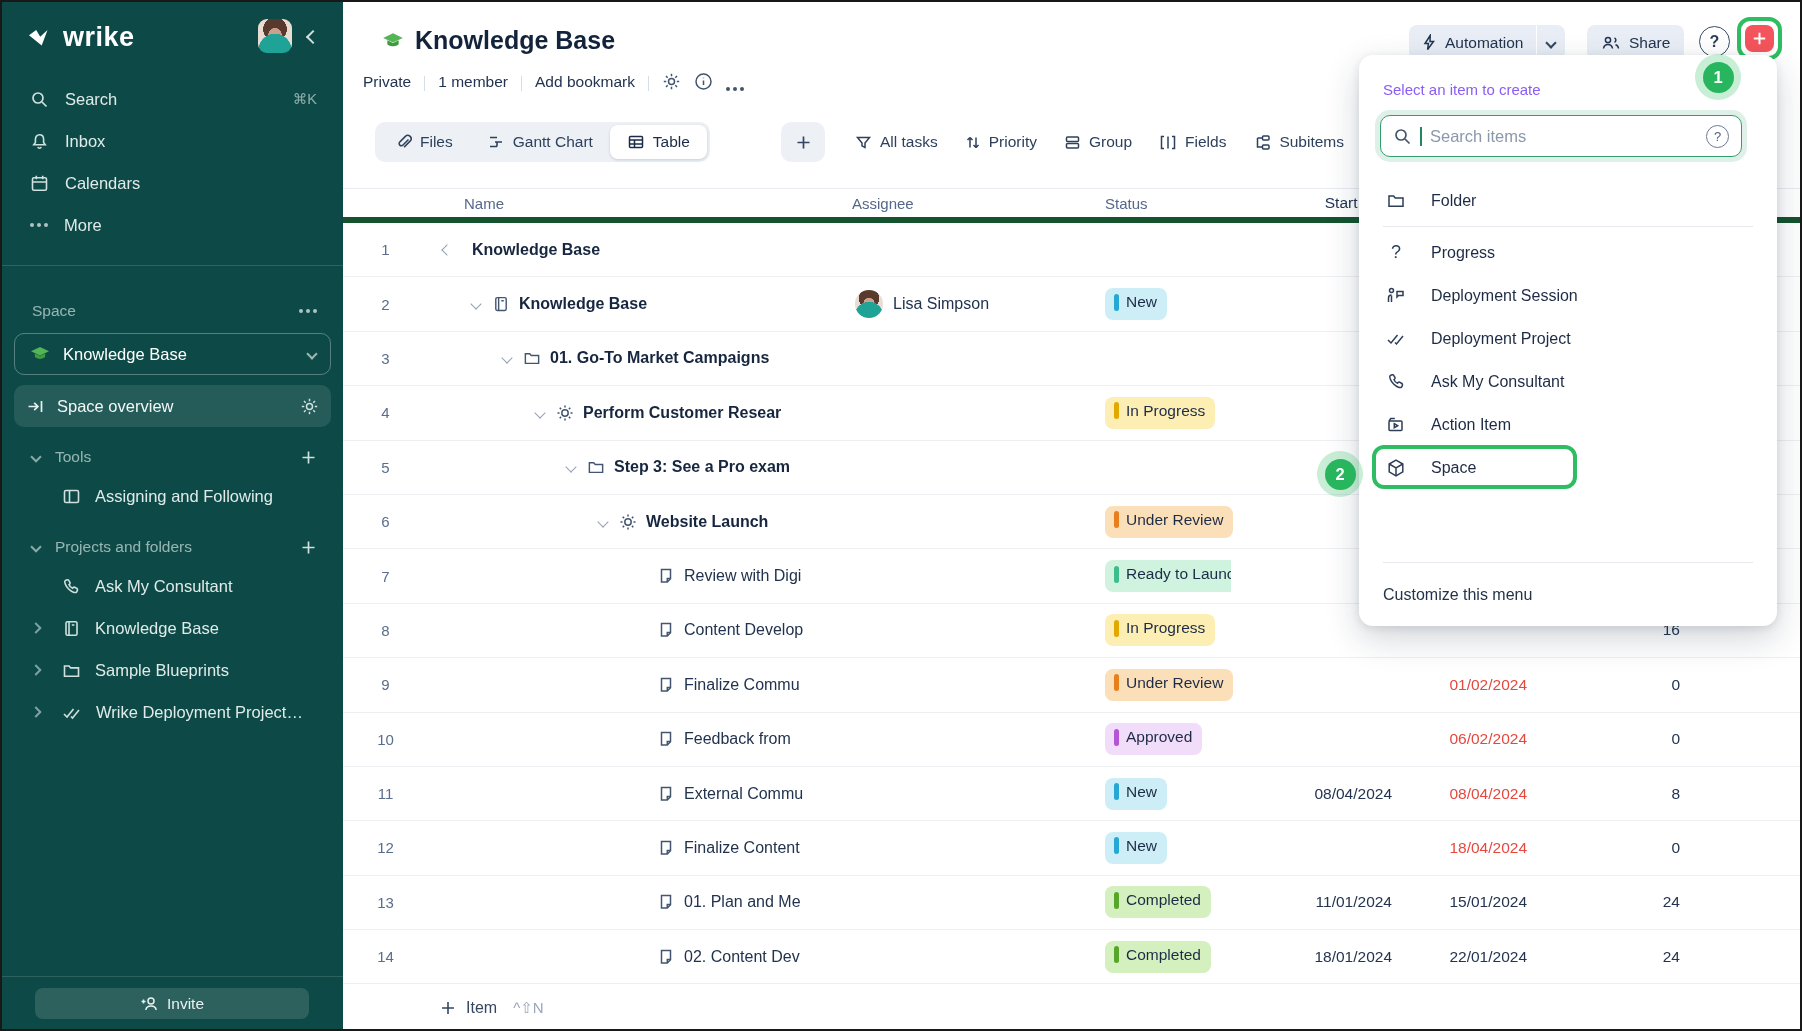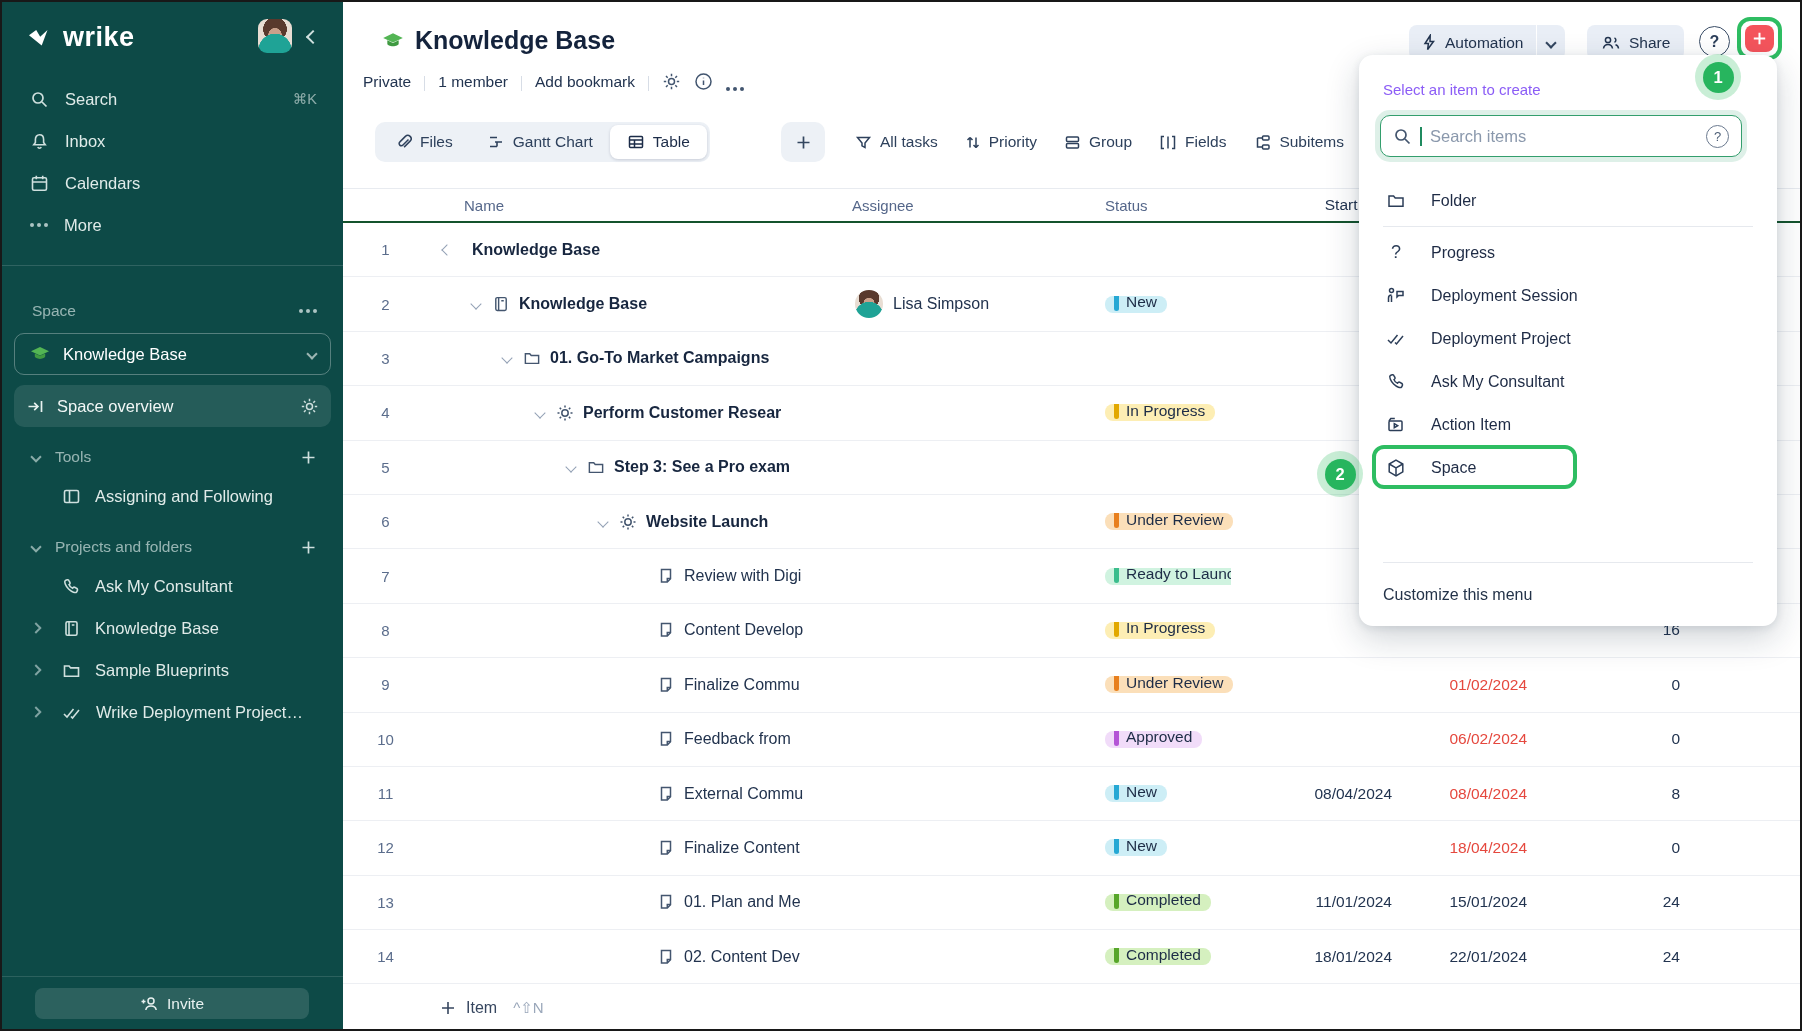--- a/index.html
+++ b/index.html
@@ -62,37 +62,37 @@
   
   .btn-automation{position:absolute;left:1066px;top:23px;height:35px;background:#e9eef6;border-radius:8px;display:flex;align-items:center;cursor:pointer}
   .btn-automation .mainpart{display:flex;align-items:center;gap:8px;padding:0 13px;font-size:15.5px;color:#22344f}
   .btn-automation .sep{width:1px;height:35px;background:#fff}
   .btn-automation .chevpart{width:28px;display:flex;justify-content:center}
   .btn-share{position:absolute;left:1244px;top:23px;height:35px;background:#e9eef6;border-radius:8px;display:flex;align-items:center;gap:8px;padding:0 14px;font-size:15.5px;color:#22344f;cursor:pointer}
   .btn-help{position:absolute;left:1356px;top:24px;width:31px;height:31px;border:1.8px solid #3a4d66;border-radius:50%;display:flex;align-items:center;justify-content:center;font-size:16px;font-weight:600;color:#2c3f5a;cursor:pointer}
   .add-ring{position:absolute;left:1394px;top:15px;width:45px;height:43px;border:4px solid #2ebd62;border-radius:13px;background:#fff;display:flex;align-items:center;justify-content:center}
   .add-btn{width:29px;height:27px;border-radius:8px;background:#f4545c;color:#fff;display:flex;align-items:center;justify-content:center;cursor:pointer}
   
-  .thead{position:absolute;left:0;top:186px;width:100%;height:35px;border-top:1px solid #e8ebf0;border-bottom:2px solid #14532d;display:flex;align-items:center;font-size:15px;color:#55678a}
+  .thead{position:absolute;left:0;top:186px;width:100%;height:35px;border-top:1px solid #e8ebf0;border-bottom:6px solid #14532d;display:flex;align-items:center;font-size:15px;color:#55678a}
   .tbody{position:absolute;left:0;top:221px;width:100%}
   .tr{height:54.4px;border-bottom:1px solid #edeff3;display:flex;align-items:center}
   .c{flex:none}
   .cn{width:85px;text-align:center;font-size:15px;color:#5b6d8c}
   .cname{width:394px;display:flex;align-items:center;overflow:hidden;white-space:nowrap}
   .ca{width:275px;display:flex;align-items:center}
   .cs{width:157px;overflow:hidden;display:flex;align-items:center}
   .cd1{width:138px;text-align:right;font-size:15.5px;color:#223450}
   .cd2{width:139px;text-align:right;font-size:15.5px;color:#223450;padding-right:4px}
   .cc{width:157px;text-align:right;font-size:15.5px;color:#223450;padding-right:8px}
   .red{color:#e5483e}
   .nm{font-size:16px;color:#22334e;margin-left:9px}
   .nm.b{font-weight:700;color:#17263f}
   .cname .chev{margin-right:12px;border-color:#93a1b5;border-width:1.7px}
   .lv0{padding-left:15px}.lv1{padding-left:44px}.lv2{padding-left:75px}.lv3{padding-left:108px}.lv4{padding-left:139px}.lv5{padding-left:171px}.lv6{padding-left:229px}
-  .badge{display:inline-flex;align-items:center;gap:7px;height:17px;padding:0 10px 4px 9px;border-radius:8px;font-size:15.5px;color:#1d2c46;white-space:nowrap;margin-left:8px;flex:none}
+  .badge{display:inline-flex;align-items:center;gap:7px;height:32px;padding:0 10px 4px 9px;border-radius:8px;font-size:15.5px;color:#1d2c46;white-space:nowrap;margin-left:8px;flex:none}
   .badge i{width:5px;height:17px;border-radius:3px;flex:none}
   .b-new{background:#cdeef6}.b-new i{background:#26a8d4}
   .b-prog{background:#fdeeb4}.b-prog i{background:#e2a800}
   .b-rev{background:#fbdfb9}.b-rev i{background:#e87f1d}
   .b-ready{background:#d0f3e0}.b-ready i{background:#3bbd8d}
   .b-appr{background:#f1dcf9}.b-appr i{background:#b455d6}
   .b-done{background:#d5f0bf}.b-done i{background:#57a62a}
   .clipb{max-width:126px;overflow:hidden;border-radius:8px 0 0 8px;padding-right:0}
   .avatar-s{width:28px;height:28px;border-radius:50%;margin-left:33px;flex:none;
     background:radial-gradient(circle at 50% 94%,#1fa396 0 48%,transparent 49%),

